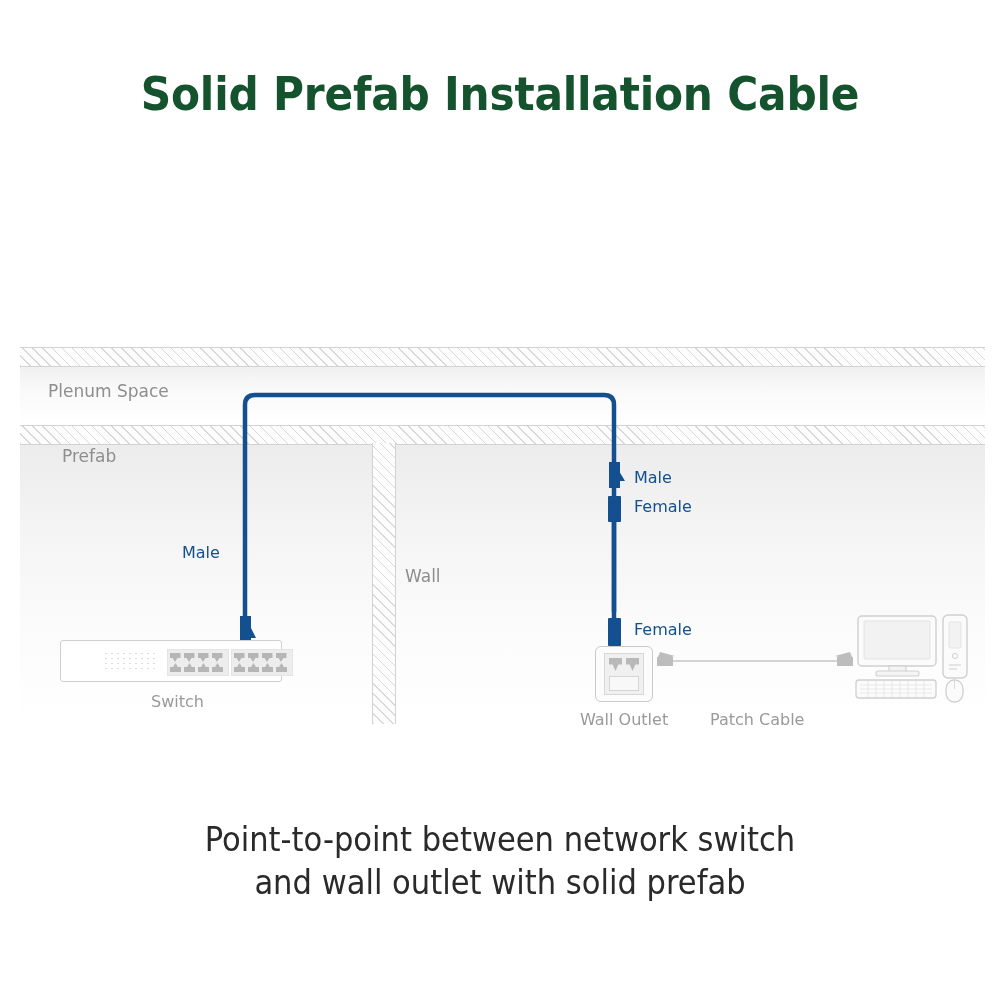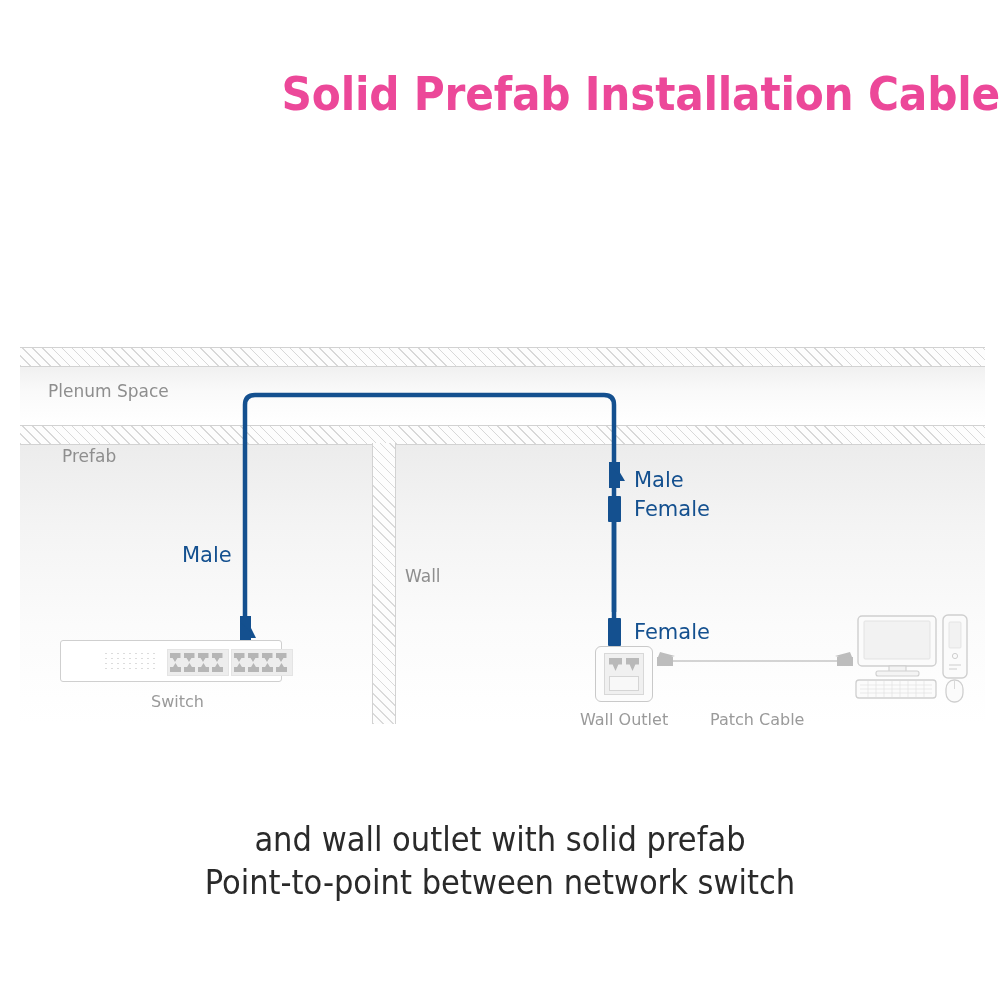--- a/index.html
+++ b/index.html
@@ -1,22 +1,22 @@
 <!DOCTYPE html>
 <html><head>
 <meta charset="utf-8">
 <style>
   html,body{margin:0;padding:0;background:#ffffff;}
   body{width:1000px;height:1000px;overflow:hidden;
        font-family:"DejaVu Sans","Liberation Sans",sans-serif;}
   #stage{position:relative;width:1000px;height:1000px;background:#fff;}
 
   .title{
-    position:absolute;left:0;top:66px;width:1000px;text-align:right;
-    font-size:47px;font-weight:700;color:#ec4899;letter-spacing:-0.2px;
+    position:absolute;left:0;top:66px;width:1000px;text-align:center;
+    font-size:47px;font-weight:700;color:#14532d;letter-spacing:-0.2px;
     font-family:"DejaVu Sans Condensed","Liberation Sans",sans-serif;
     white-space:nowrap;
   }
   .subtitle{
     position:absolute;left:0;top:137px;width:1000px;text-align:center;
     font-size:38px;font-weight:400;color:#2b2b2b;
     font-family:"DejaVu Sans Condensed","Liberation Sans",sans-serif;
   }
 
   .caption{
@@ -58,21 +58,21 @@
   .zlabel{
     position:absolute;color:#8e8e8e;font-size:17px;font-weight:400;
     font-family:"DejaVu Sans","Liberation Sans",sans-serif;
   }
 
   
   .cablesvg{position:absolute;left:0;top:0;width:1000px;height:430px;
             overflow:visible;pointer-events:none;}
 
   .bluelabel{
-    position:absolute;color:#14508f;font-size:21px;font-weight:400;
+    position:absolute;color:#14508f;font-size:16px;font-weight:400;
     font-family:"DejaVu Sans","Liberation Sans",sans-serif;white-space:nowrap;
   }
 
   .graylabel{
     position:absolute;color:#9a9a9a;font-size:16px;font-weight:400;
     font-family:"DejaVu Sans","Liberation Sans",sans-serif;white-space:nowrap;
   }
 
   
   .switchbox{
@@ -246,17 +246,17 @@
           <line x1="76" y1="69" x2="76" y2="85"></line>
       </g>
 
       <rect x="98" y="68" width="17" height="22" rx="8" ry="9" fill="#fbfbfb" stroke="#cfcfcf" stroke-width="1.3"></rect>
       <line x1="106.5" y1="69" x2="106.5" y2="77" stroke="#d9d9d9" stroke-width="1"></line>
     </svg>
 
   </div>
 
   <div class="caption">
+    <span>Point-to-point between network switch</span>
     <span>and wall outlet with solid prefab</span>
-    <span>Point-to-point between network switch</span>
   </div>
 
 </div>
 
 </body></html>

